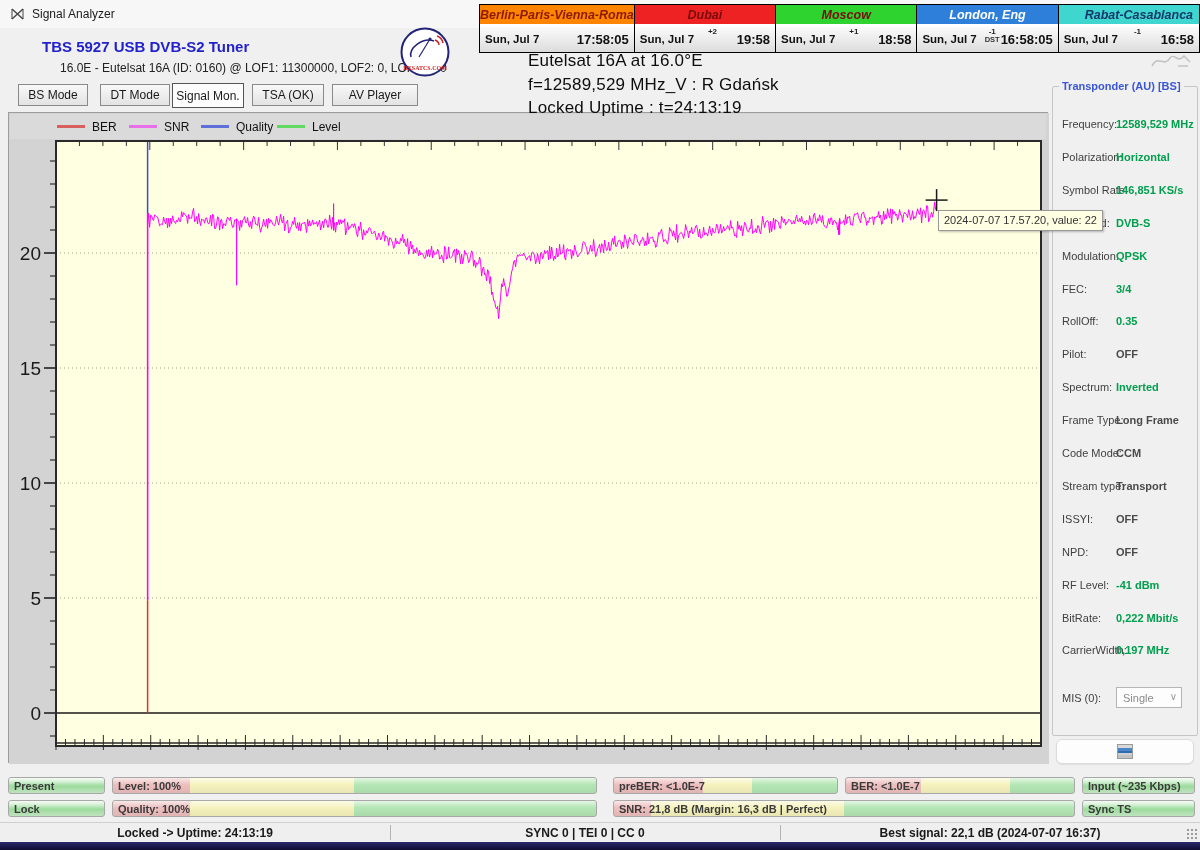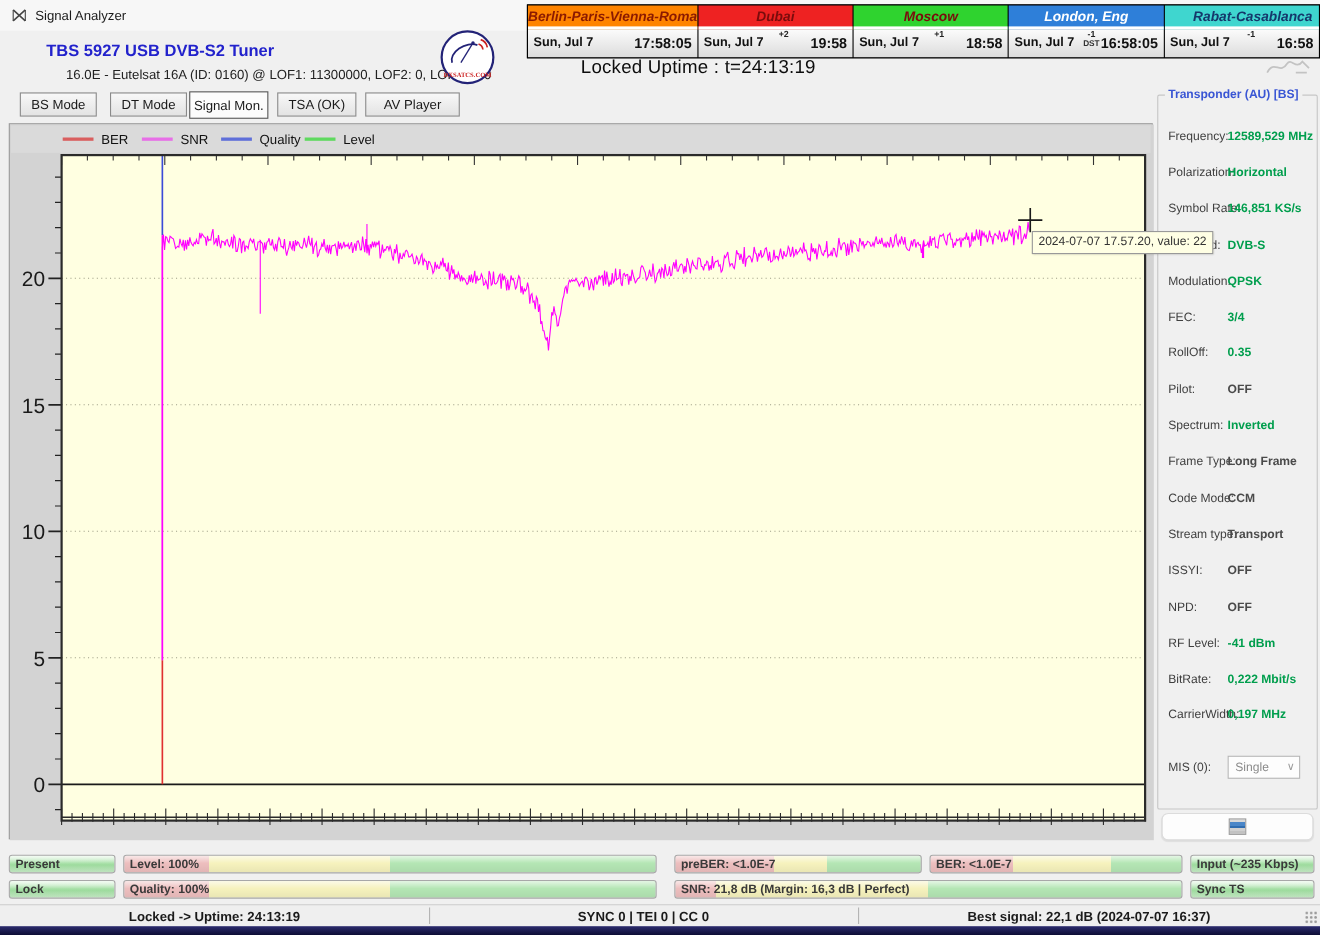--- a/index.html
+++ b/index.html
@@ -170,20 +170,22 @@
 
 <div class="tabs" id="tabs">
     <div class="tab" style="left: 18px; width: 70px;">BS Mode</div>
     <div class="tab" style="left: 100px; width: 70px;">DT Mode</div>
     <div class="tab active" style="left: 172px; width: 72px;">Signal Mon.</div>
     <div class="tab" style="left: 252px; width: 72px;">TSA (OK)</div>
     <div class="tab" style="left: 332px; width: 86px;">AV Player</div>
   </div>
 
 <div class="overlay">
+  <div>Eutelsat 16A at 16.0°E</div>
+  <div>f=12589,529 MHz_V : R Gdańsk</div>
   <div>Locked Uptime : t=24:13:19</div>
 </div>
 
 <div class="chart-panel">
   <svg id="plot" width="1040" height="651">
       <rect x="0" y="0" width="1040" height="651" fill="#d3d3d3"></rect>
       <rect x="47" y="28" width="985" height="605" fill="#ffffe1"></rect>
       <line x1="47" y1="485" x2="1032" y2="485" stroke="#a0a089" stroke-width="1" stroke-dasharray="1 3"></line>
       <line x1="47" y1="370" x2="1032" y2="370" stroke="#a0a089" stroke-width="1" stroke-dasharray="1 3"></line>
       <line x1="47" y1="255" x2="1032" y2="255" stroke="#a0a089" stroke-width="1" stroke-dasharray="1 3"></line>

